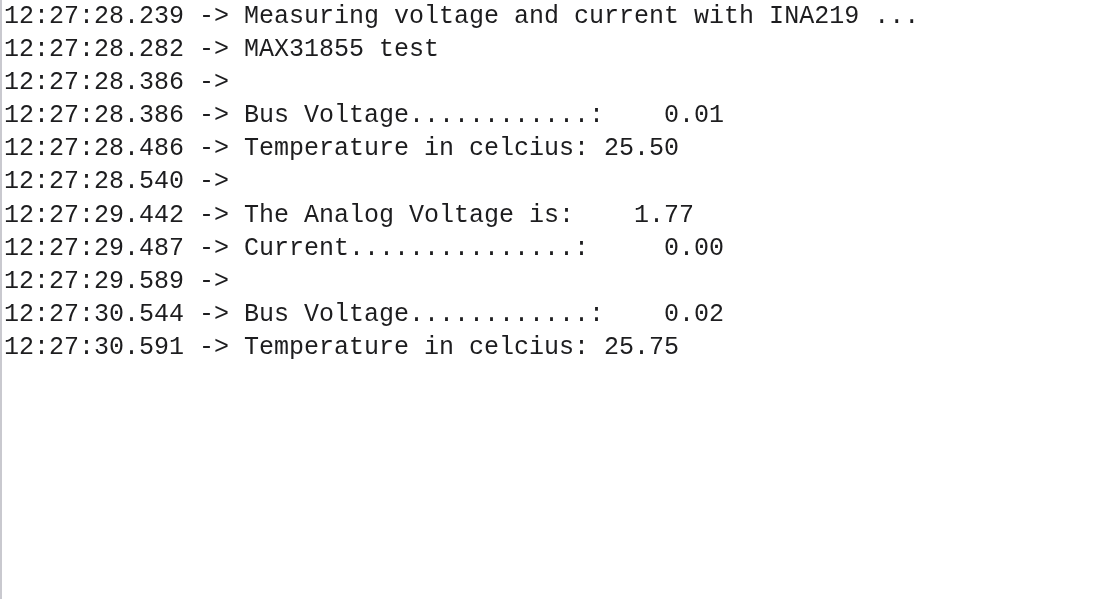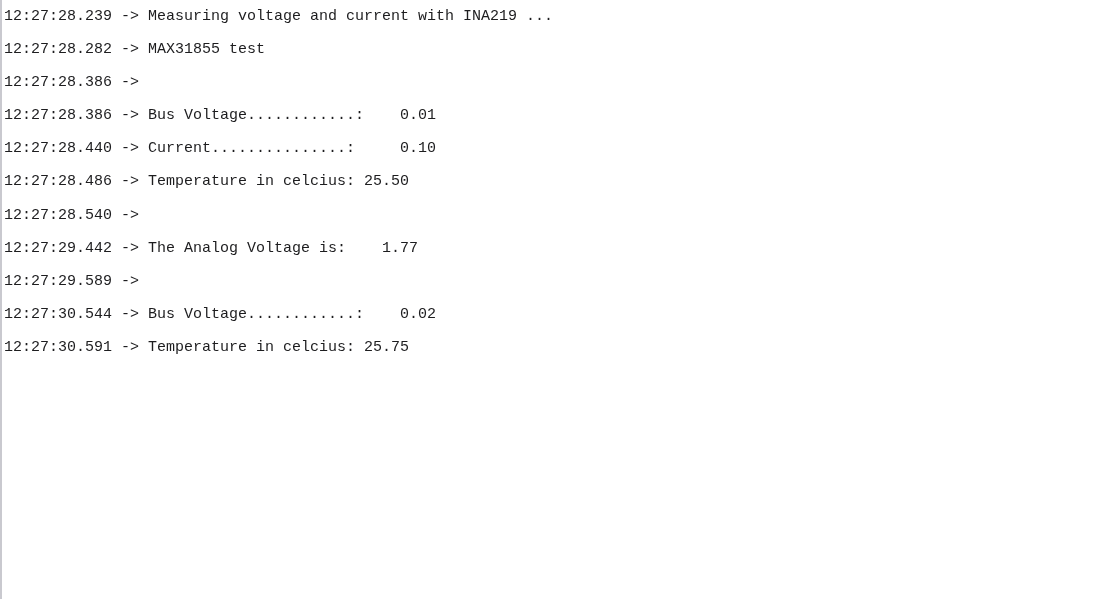--- a/index.html
+++ b/index.html
@@ -26,38 +26,38 @@
   #log-lines {
     position: absolute;
     left: 0px;
     top: 0px;
     width: 1117px;
   }
   .log-line {
     display: block;
     height: 33.1px;
     line-height: 33.1px;
-    font-size: 15px;
+    font-size: 25px;
     color: #1d1d1f;
     white-space: pre;
     letter-spacing: 0px;
     padding-left: 2px;
     font-family: "Liberation Mono", "DejaVu Sans Mono", monospace;
   }
 </style>
 </head>
 <body>
 
 <div id="serial-monitor">
   <div id="log-lines">
       <span class="log-line">12:27:28.239 -&gt; Measuring voltage and current with INA219 ...</span>
       <span class="log-line">12:27:28.282 -&gt; MAX31855 test</span>
       <span class="log-line">12:27:28.386 -&gt;</span>
       <span class="log-line">12:27:28.386 -&gt; Bus Voltage............:    0.01</span>
-      <span class="log-line">12:27:28.440 -&gt; Current...............:     0.10</span>
       <span class="log-line">12:27:28.486 -&gt; Temperature in celcius: 25.50</span>
       <span class="log-line">12:27:28.540 -&gt;</span>
       <span class="log-line">12:27:29.442 -&gt; The Analog Voltage is:    1.77</span>
+      <span class="log-line">12:27:29.487 -&gt; Current...............:     0.00</span>
       <span class="log-line">12:27:29.589 -&gt;</span>
       <span class="log-line">12:27:30.544 -&gt; Bus Voltage............:    0.02</span>
       <span class="log-line">12:27:30.591 -&gt; Temperature in celcius: 25.75</span>
     </div>
 </div>
 
 </body></html>

